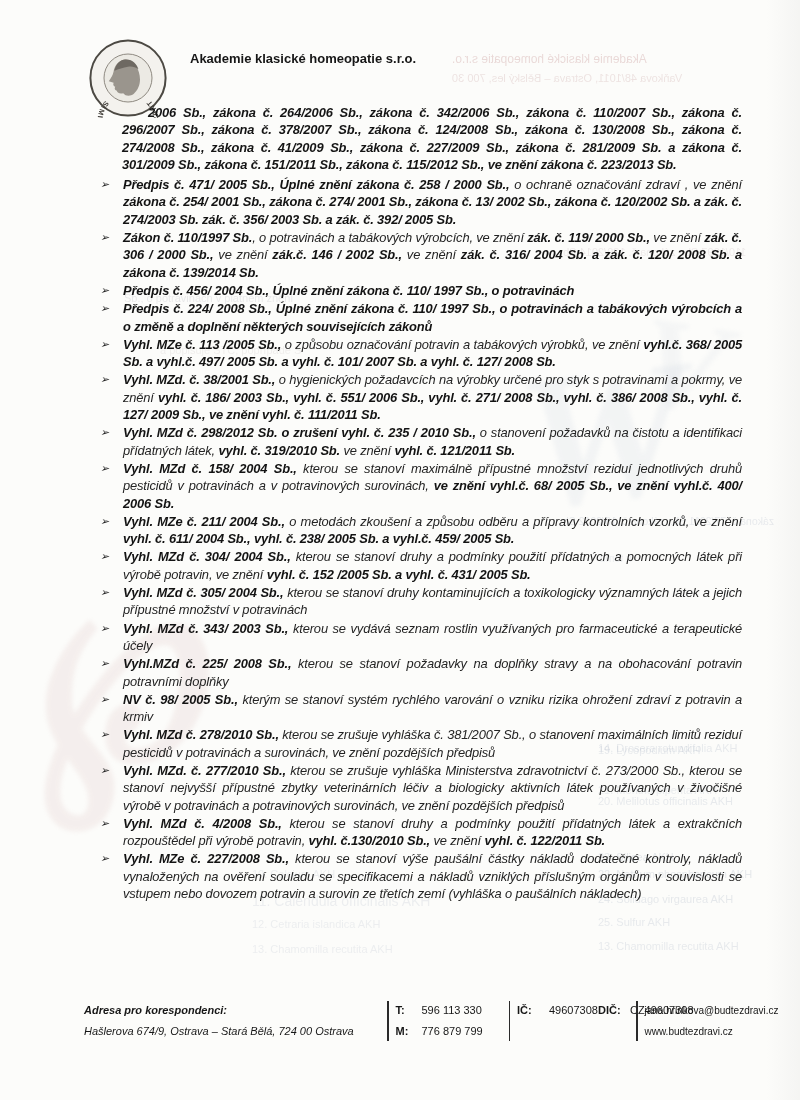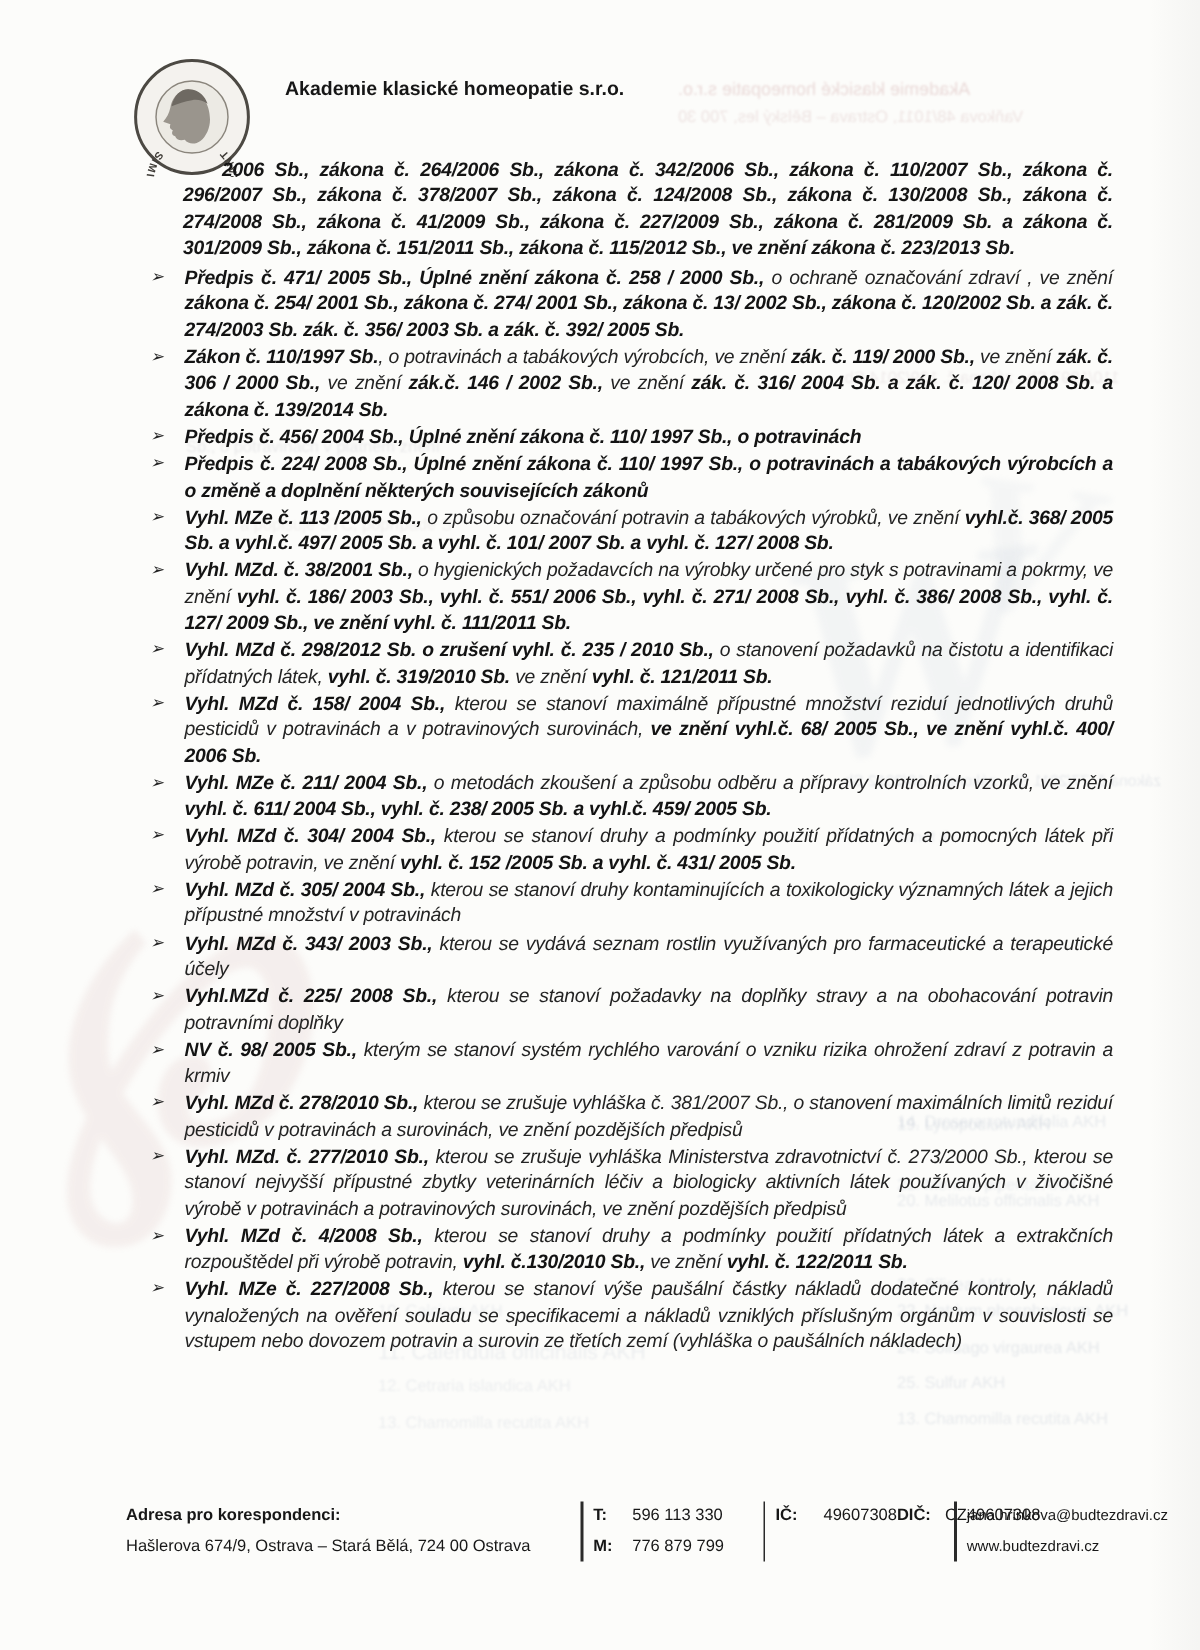--- a/index.html
+++ b/index.html
@@ -27,21 +27,21 @@
   ul.law-list { list-style:none; margin:0; padding:0; }
   .law-item { display:flex; margin:0 0 1px 0; }
   .bullet { flex:none; width:23px; font-size:11px; color:#222; padding-top:2px; }
   .law-text { flex:1; text-align:justify; font-size:12.9px; line-height:17.3px; letter-spacing:-0.15px; color:#242424; }
   .law-text b { color:#131313; }
 
   
   .footer { position:absolute; left:84px; top:1000px; display:flex; align-items:stretch;
     font-size:11px; line-height:21px; color:#171717; white-space:nowrap; }
   .fdiv { width:1.5px; background:#2a2a2a; margin:1px 7px; }
-  .fcol1 { width:296px; }
+  .fcol1 { width:296px;font-style:italic; }
   .fcol1 .l1 { font-weight:bold; }
   .fcol2 { width:106px; display:flex; flex-direction:column; }
   .fcol2 .row, .fcol3 .row { display:flex; }
   .fcol2 .lab { width:26px; font-weight:bold; }
   .fcol3 { width:112px; display:flex; }
   .fcol3 .lab { width:32px; text-align:left; font-weight:bold; }
   .fcol4 { width:150px; font-size:10px; }
 
   
   .ghost-layer { position:absolute; inset:0; pointer-events:none; }

